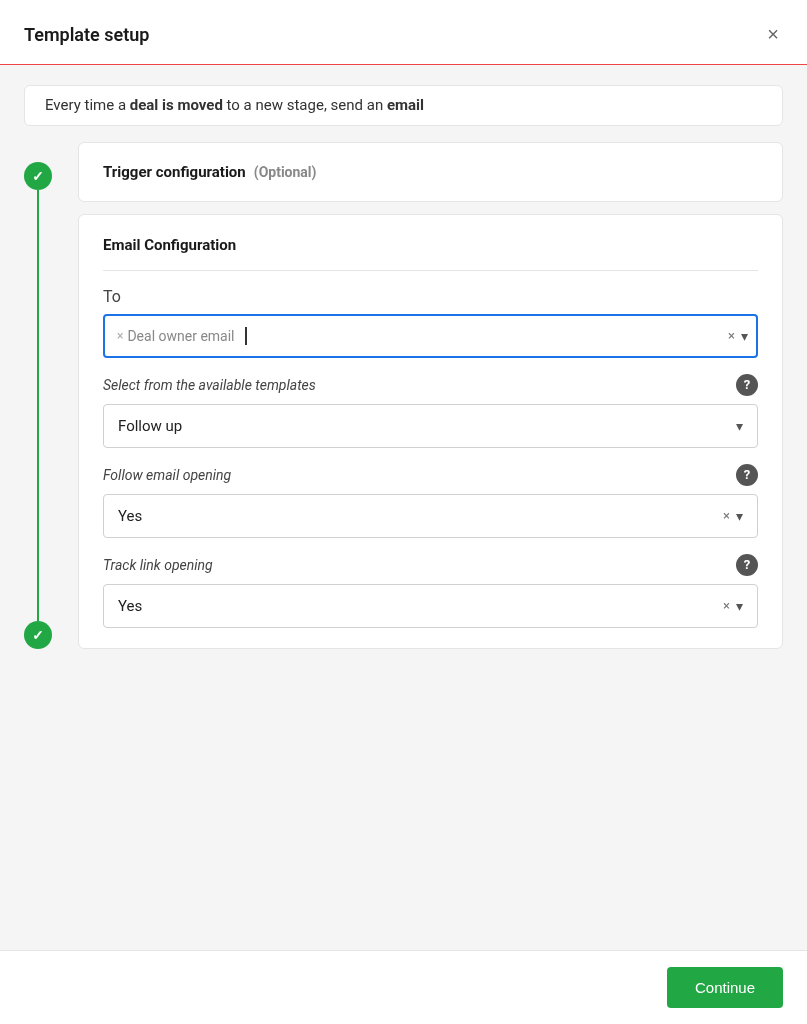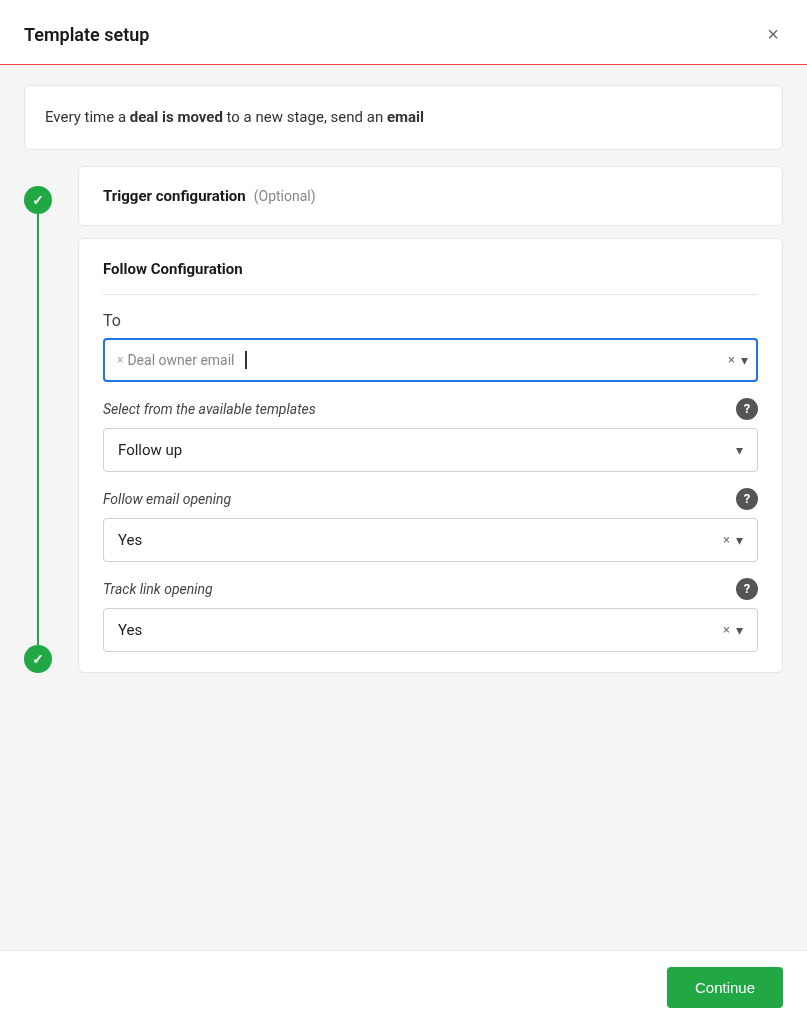--- a/index.html
+++ b/index.html
@@ -53,21 +53,21 @@
       background: #f5f5f5;
       display: flex;
       flex-direction: column;
       gap: 16px;
     }
 
     .summary-banner {
       background: #fff;
       border: 1px solid #e5e5e5;
       border-radius: 6px;
-      padding: 20px 20px;
+      padding: 8px 20px;
       font-size: 15px;
       color: #333;
       line-height: 1.5;
     }
 
     .summary-banner b {
       font-weight: 700;
     }
 
     .workflow-area {
@@ -147,21 +147,21 @@
     }
 
     .card-title-row {
       display: flex;
       align-items: center;
       gap: 8px;
     }
 
     .optional-text {
       font-size: 14px;
-      font-weight: 400;
+      font-weight: 700;
       color: #888;
     }
 
     .divider {
       border: none;
       border-top: 1px solid #e5e5e5;
       margin: 16px 0;
     }
 
     .field-label {
@@ -340,21 +340,21 @@
       <div class="cards-area">
 
         <div class="config-card">
           <div class="card-title-row">
             <span class="card-title">Trigger configuration</span>
             <span class="optional-text">(Optional)</span>
           </div>
         </div>
 
         <div class="config-card">
-          <span class="card-title">Follow Configuration</span>
+          <span class="card-title">Email Configuration</span>
           <hr class="divider">
 
           
           <div class="field-label">To</div>
           <div class="to-input-wrapper">
             <div class="tag">
               <span class="tag-x">×</span>
               <span class="tag-label">Deal owner email</span>
             </div>
             <div class="to-input-cursor"></div>

